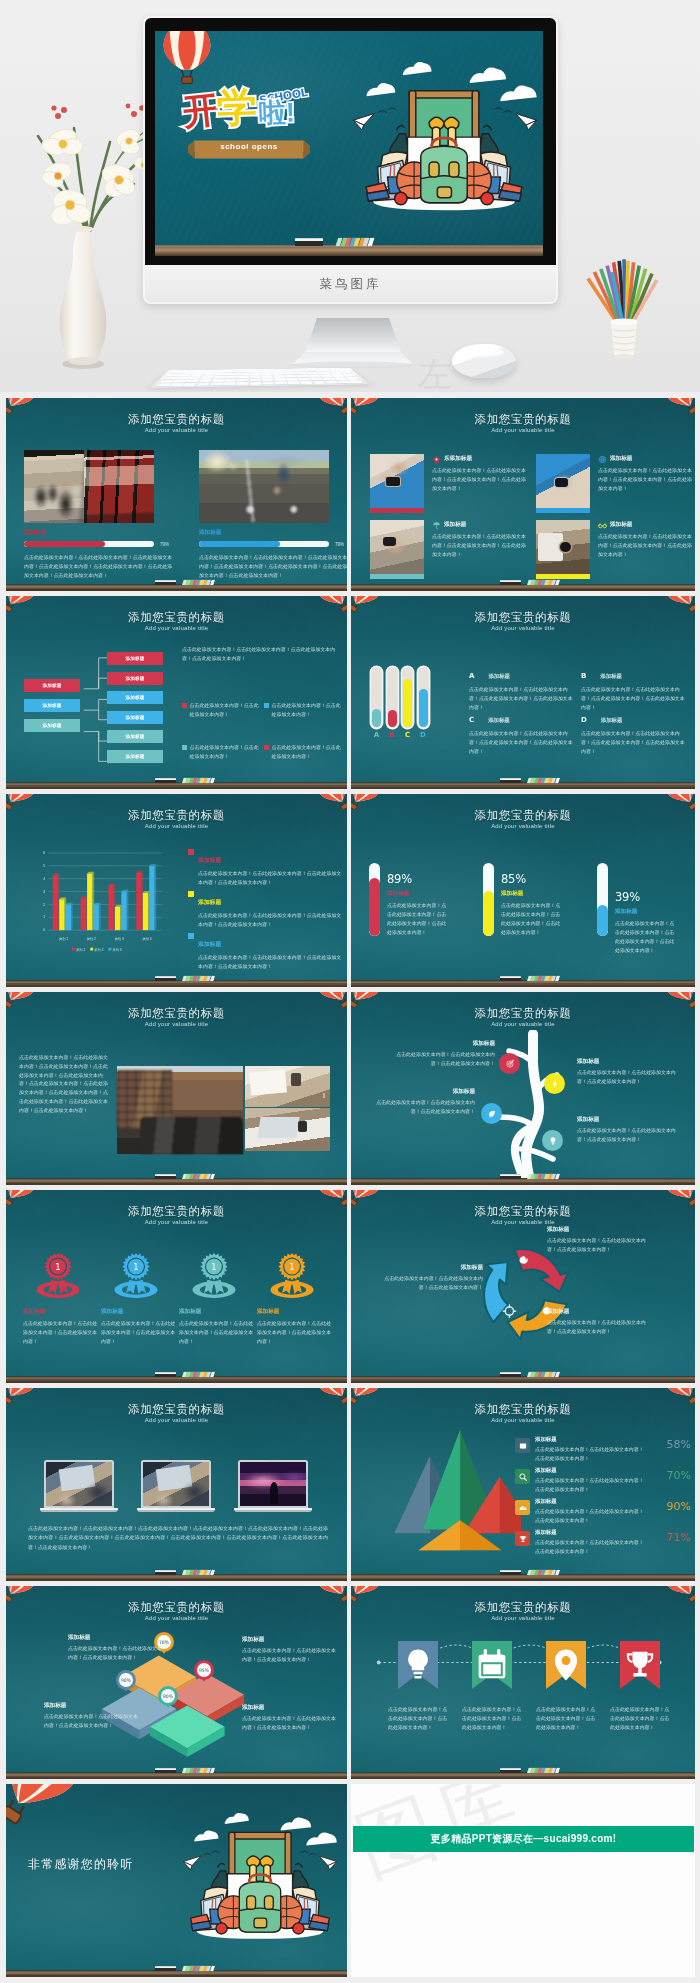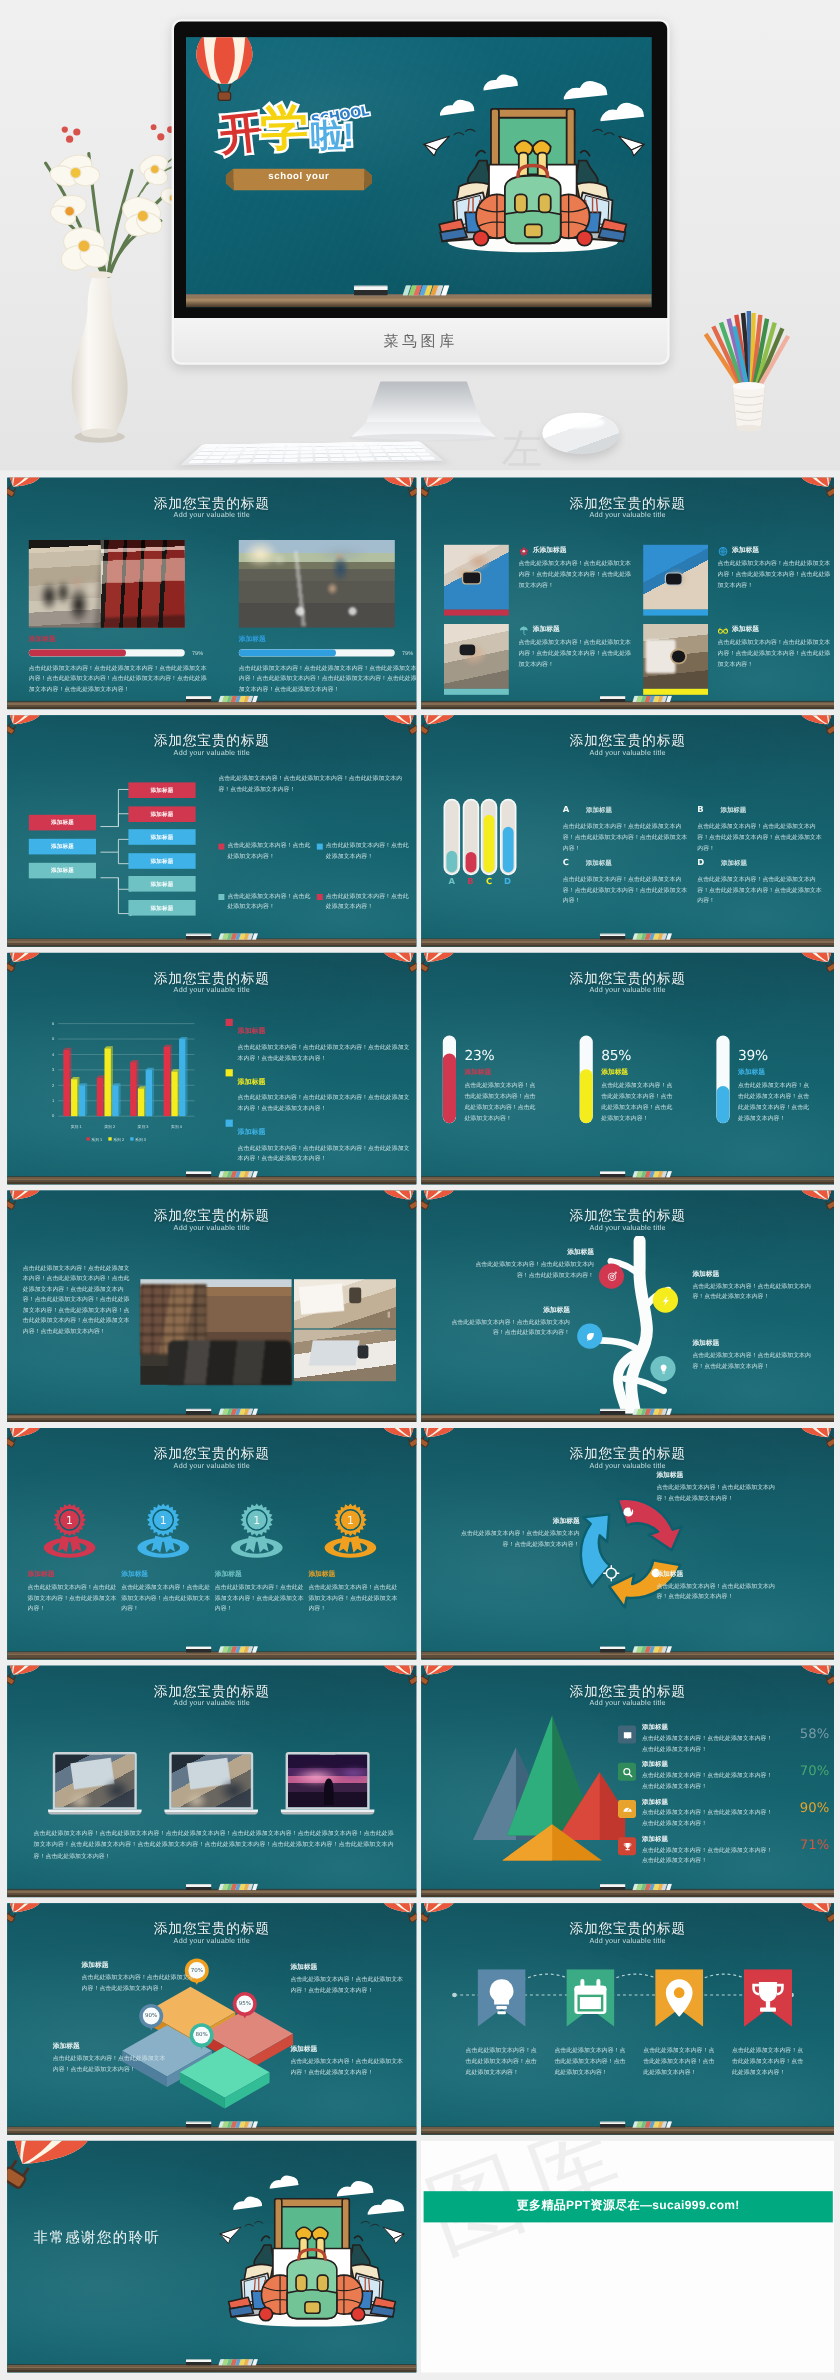--- a/index.html
+++ b/index.html
@@ -450,21 +450,21 @@
         <div class="cov-logo">
           <div class="cov-k1">开</div>
           <div class="cov-k2">学</div>
           <div class="cov-school">SCHOOL</div>
           <div class="cov-la">啦!</div>
           <svg class="cov-ribbon" viewBox="0 0 150 30">
             <path d="M8 4 L142 4 L150 11 L142 18 L142 26 L8 26 L8 18 L0 11 L8 4Z" fill="#b5833f"></path>
             <path d="M8 4 L8 26 L0 19 L0 11Z" fill="#8c6430"></path>
             <path d="M142 4 L142 26 L150 19 L150 11Z" fill="#8c6430"></path>
           </svg>
-          <div class="cov-ribbon-tx">school your</div>
+          <div class="cov-ribbon-tx">school opens</div>
         </div>
 
         <svg class="cov-sky" viewBox="0 0 200 90">
               <g fill="#fff">
                 <path d="M56 13 q3-8 11-7 q3-7 11-4 q8 1 8 9 l-30 4 z"></path>
                 <path d="M18 35 q3-8 11-7 q3-7 11-4 q8 1 8 9 l-30 4 z"></path>
                 <path d="M126 21 q4-10 14-8 q4-9 14-5 q10 2 10 11 l-38 4 z"></path>
                 <path d="M158 40 q4-10 14-8 q4-9 14-5 q10 2 10 11 l-38 4 z"></path>
               </g>
               <g fill="#fff" stroke="#23201e" stroke-width="1" stroke-linejoin="round">
@@ -1098,36 +1098,36 @@
               <path d="M34 84 L34 94 M46 84 L46 94" stroke="#4a2f22" stroke-width="2.4"></path>
               <rect x="31" y="92" width="18" height="11" rx="3" fill="#a35a2c" stroke="#4a2f22" stroke-width="2"></rect>
             </g>
           </svg>
           <div class="title-cn">添加您宝贵的标题</div>
           <div class="title-en">Add your valuable title</div>
           <div class="s6-tube" style="left:18px;">
             <i style="height:80%;background:#d1374f"></i>
           </div>
           <div class="s6-body" style="left:36px;">
-            <div class="s6-pct">23%</div>
+            <div class="s6-pct">89%</div>
             <div class="lbl" style="color:#d1374f">添加标题</div>
             <div class="txt s6-txt">点击此处添加文本内容！点击此处添加文本内容！点击此处添加文本内容！点击此处添加文本内容！</div>
           </div>
           <div class="s6-tube" style="left:132px;">
             <i style="height:62%;background:#f5ec1e"></i>
           </div>
           <div class="s6-body" style="left:150px;">
             <div class="s6-pct">85%</div>
             <div class="lbl" style="color:#f5ec1e">添加标题</div>
             <div class="txt s6-txt">点击此处添加文本内容！点击此处添加文本内容！点击此处添加文本内容！点击此处添加文本内容！</div>
           </div>
           <div class="s6-tube" style="left:246px;">
             <i style="height:42%;background:#3fb3e8"></i>
           </div>
-          <div class="s6-body" style="left:264px;">
+          <div class="s6-body" style="left:264px;margin-top:18px;">
             <div class="s6-pct">39%</div>
             <div class="lbl" style="color:#3fb3e8">添加标题</div>
             <div class="txt s6-txt">点击此处添加文本内容！点击此处添加文本内容！点击此处添加文本内容！点击此处添加文本内容！</div>
           </div>
           <div class="ledge"></div>
           <div class="eraser" style="left:149px;"></div>
           <div class="chalks" style="left:177px;">
             <i style="background:#d7ece4"></i>
             <i style="background:#a6da85"></i>
             <i style="background:#6dc37f"></i>

